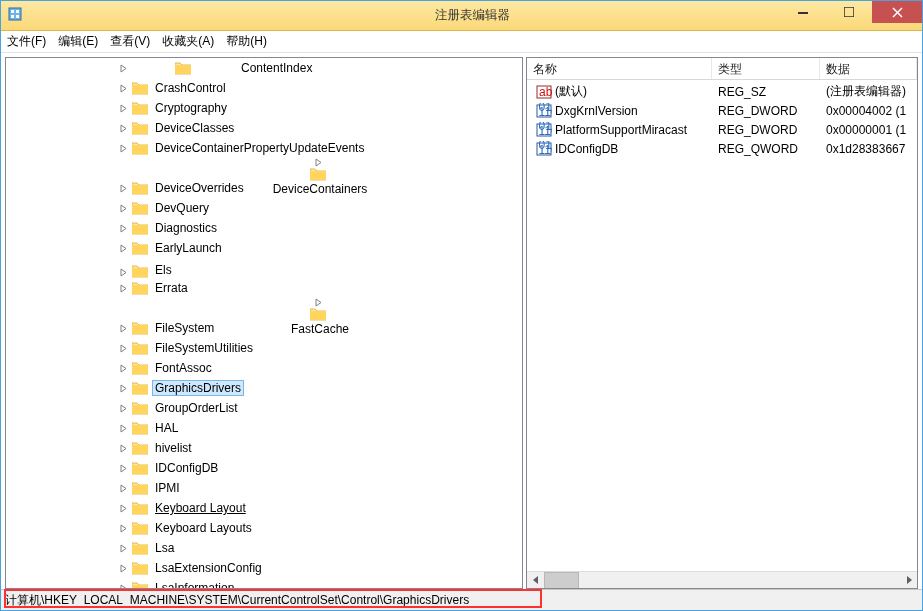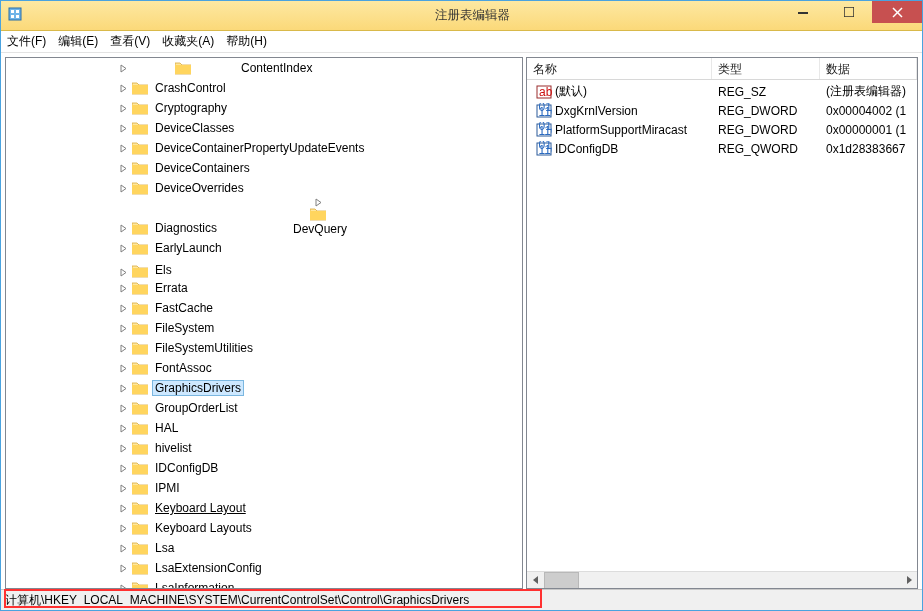--- a/index.html
+++ b/index.html
@@ -145,21 +145,21 @@
               <svg width="9" height="9">
                 <path d="M1 1 L6 4.5 L1 8 Z" fill="none" stroke="#808080" stroke-width="1"></path>
               </svg>
             </span>
             <svg class="folder-icon" viewBox="0 0 16 14">
               <path d="M0 2 L5 2 L7 4 L16 4 L16 13 L0 13 Z" fill="#ffe79c" stroke="#d9a93c" stroke-width="0.8"></path>
               <path d="M0 4 L16 4 L16 13 L0 13 Z" fill="#ffd55e"></path>
             </svg>
             <span class="tree-label">DeviceContainerPropertyUpdateEvents</span>
           </div>
-          <div class="tree-item" style="padding-left: 112px;">
+          <div class="tree-item" style="padding-left: 112px; flex-direction: column;">
             <span class="expander">
               <svg width="9" height="9">
                 <path d="M1 1 L6 4.5 L1 8 Z" fill="none" stroke="#808080" stroke-width="1"></path>
               </svg>
             </span>
             <svg class="folder-icon" viewBox="0 0 16 14">
               <path d="M0 2 L5 2 L7 4 L16 4 L16 13 L0 13 Z" fill="#ffe79c" stroke="#d9a93c" stroke-width="0.8"></path>
               <path d="M0 4 L16 4 L16 13 L0 13 Z" fill="#ffd55e"></path>
             </svg>
             <span class="tree-label">DeviceContainers</span>
@@ -169,81 +169,81 @@
               <svg width="9" height="9">
                 <path d="M1 1 L6 4.5 L1 8 Z" fill="none" stroke="#808080" stroke-width="1"></path>
               </svg>
             </span>
             <svg class="folder-icon" viewBox="0 0 16 14">
               <path d="M0 2 L5 2 L7 4 L16 4 L16 13 L0 13 Z" fill="#ffe79c" stroke="#d9a93c" stroke-width="0.8"></path>
               <path d="M0 4 L16 4 L16 13 L0 13 Z" fill="#ffd55e"></path>
             </svg>
             <span class="tree-label">DeviceOverrides</span>
           </div>
+          <div class="tree-item" style="padding-left: 112px;">
+            <span class="expander">
+              <svg width="9" height="9">
+                <path d="M1 1 L6 4.5 L1 8 Z" fill="none" stroke="#808080" stroke-width="1"></path>
+              </svg>
+            </span>
+            <svg class="folder-icon" viewBox="0 0 16 14">
+              <path d="M0 2 L5 2 L7 4 L16 4 L16 13 L0 13 Z" fill="#ffe79c" stroke="#d9a93c" stroke-width="0.8"></path>
+              <path d="M0 4 L16 4 L16 13 L0 13 Z" fill="#ffd55e"></path>
+            </svg>
+            <span class="tree-label">DevQuery</span>
+          </div>
+          <div class="tree-item" style="padding-left: 112px;">
+            <span class="expander">
+              <svg width="9" height="9">
+                <path d="M1 1 L6 4.5 L1 8 Z" fill="none" stroke="#808080" stroke-width="1"></path>
+              </svg>
+            </span>
+            <svg class="folder-icon" viewBox="0 0 16 14">
+              <path d="M0 2 L5 2 L7 4 L16 4 L16 13 L0 13 Z" fill="#ffe79c" stroke="#d9a93c" stroke-width="0.8"></path>
+              <path d="M0 4 L16 4 L16 13 L0 13 Z" fill="#ffd55e"></path>
+            </svg>
+            <span class="tree-label">Diagnostics</span>
+          </div>
+          <div class="tree-item" style="padding-left: 112px;">
+            <span class="expander">
+              <svg width="9" height="9">
+                <path d="M1 1 L6 4.5 L1 8 Z" fill="none" stroke="#808080" stroke-width="1"></path>
+              </svg>
+            </span>
+            <svg class="folder-icon" viewBox="0 0 16 14">
+              <path d="M0 2 L5 2 L7 4 L16 4 L16 13 L0 13 Z" fill="#ffe79c" stroke="#d9a93c" stroke-width="0.8"></path>
+              <path d="M0 4 L16 4 L16 13 L0 13 Z" fill="#ffd55e"></path>
+            </svg>
+            <span class="tree-label">EarlyLaunch</span>
+          </div>
+          <div class="tree-item" style="padding-left: 112px; align-items: flex-end;">
+            <span class="expander">
+              <svg width="9" height="9">
+                <path d="M1 1 L6 4.5 L1 8 Z" fill="none" stroke="#808080" stroke-width="1"></path>
+              </svg>
+            </span>
+            <svg class="folder-icon" viewBox="0 0 16 14">
+              <path d="M0 2 L5 2 L7 4 L16 4 L16 13 L0 13 Z" fill="#ffe79c" stroke="#d9a93c" stroke-width="0.8"></path>
+              <path d="M0 4 L16 4 L16 13 L0 13 Z" fill="#ffd55e"></path>
+            </svg>
+            <span class="tree-label">Els</span>
+          </div>
+          <div class="tree-item" style="padding-left: 112px;">
+            <span class="expander">
+              <svg width="9" height="9">
+                <path d="M1 1 L6 4.5 L1 8 Z" fill="none" stroke="#808080" stroke-width="1"></path>
+              </svg>
+            </span>
+            <svg class="folder-icon" viewBox="0 0 16 14">
+              <path d="M0 2 L5 2 L7 4 L16 4 L16 13 L0 13 Z" fill="#ffe79c" stroke="#d9a93c" stroke-width="0.8"></path>
+              <path d="M0 4 L16 4 L16 13 L0 13 Z" fill="#ffd55e"></path>
+            </svg>
+            <span class="tree-label">Errata</span>
+          </div>
           <div class="tree-item" style="padding-left: 112px; flex-direction: column;">
-            <span class="expander">
-              <svg width="9" height="9">
-                <path d="M1 1 L6 4.5 L1 8 Z" fill="none" stroke="#808080" stroke-width="1"></path>
-              </svg>
-            </span>
-            <svg class="folder-icon" viewBox="0 0 16 14">
-              <path d="M0 2 L5 2 L7 4 L16 4 L16 13 L0 13 Z" fill="#ffe79c" stroke="#d9a93c" stroke-width="0.8"></path>
-              <path d="M0 4 L16 4 L16 13 L0 13 Z" fill="#ffd55e"></path>
-            </svg>
-            <span class="tree-label">DevQuery</span>
-          </div>
-          <div class="tree-item" style="padding-left: 112px;">
-            <span class="expander">
-              <svg width="9" height="9">
-                <path d="M1 1 L6 4.5 L1 8 Z" fill="none" stroke="#808080" stroke-width="1"></path>
-              </svg>
-            </span>
-            <svg class="folder-icon" viewBox="0 0 16 14">
-              <path d="M0 2 L5 2 L7 4 L16 4 L16 13 L0 13 Z" fill="#ffe79c" stroke="#d9a93c" stroke-width="0.8"></path>
-              <path d="M0 4 L16 4 L16 13 L0 13 Z" fill="#ffd55e"></path>
-            </svg>
-            <span class="tree-label">Diagnostics</span>
-          </div>
-          <div class="tree-item" style="padding-left: 112px;">
-            <span class="expander">
-              <svg width="9" height="9">
-                <path d="M1 1 L6 4.5 L1 8 Z" fill="none" stroke="#808080" stroke-width="1"></path>
-              </svg>
-            </span>
-            <svg class="folder-icon" viewBox="0 0 16 14">
-              <path d="M0 2 L5 2 L7 4 L16 4 L16 13 L0 13 Z" fill="#ffe79c" stroke="#d9a93c" stroke-width="0.8"></path>
-              <path d="M0 4 L16 4 L16 13 L0 13 Z" fill="#ffd55e"></path>
-            </svg>
-            <span class="tree-label">EarlyLaunch</span>
-          </div>
-          <div class="tree-item" style="padding-left: 112px; align-items: flex-end;">
-            <span class="expander">
-              <svg width="9" height="9">
-                <path d="M1 1 L6 4.5 L1 8 Z" fill="none" stroke="#808080" stroke-width="1"></path>
-              </svg>
-            </span>
-            <svg class="folder-icon" viewBox="0 0 16 14">
-              <path d="M0 2 L5 2 L7 4 L16 4 L16 13 L0 13 Z" fill="#ffe79c" stroke="#d9a93c" stroke-width="0.8"></path>
-              <path d="M0 4 L16 4 L16 13 L0 13 Z" fill="#ffd55e"></path>
-            </svg>
-            <span class="tree-label">Els</span>
-          </div>
-          <div class="tree-item" style="padding-left: 112px;">
-            <span class="expander">
-              <svg width="9" height="9">
-                <path d="M1 1 L6 4.5 L1 8 Z" fill="none" stroke="#808080" stroke-width="1"></path>
-              </svg>
-            </span>
-            <svg class="folder-icon" viewBox="0 0 16 14">
-              <path d="M0 2 L5 2 L7 4 L16 4 L16 13 L0 13 Z" fill="#ffe79c" stroke="#d9a93c" stroke-width="0.8"></path>
-              <path d="M0 4 L16 4 L16 13 L0 13 Z" fill="#ffd55e"></path>
-            </svg>
-            <span class="tree-label">Errata</span>
-          </div>
-          <div class="tree-item" style="padding-left: 112px;">
             <span class="expander">
               <svg width="9" height="9">
                 <path d="M1 1 L6 4.5 L1 8 Z" fill="none" stroke="#808080" stroke-width="1"></path>
               </svg>
             </span>
             <svg class="folder-icon" viewBox="0 0 16 14">
               <path d="M0 2 L5 2 L7 4 L16 4 L16 13 L0 13 Z" fill="#ffe79c" stroke="#d9a93c" stroke-width="0.8"></path>
               <path d="M0 4 L16 4 L16 13 L0 13 Z" fill="#ffd55e"></path>
             </svg>
             <span class="tree-label">FastCache</span>

